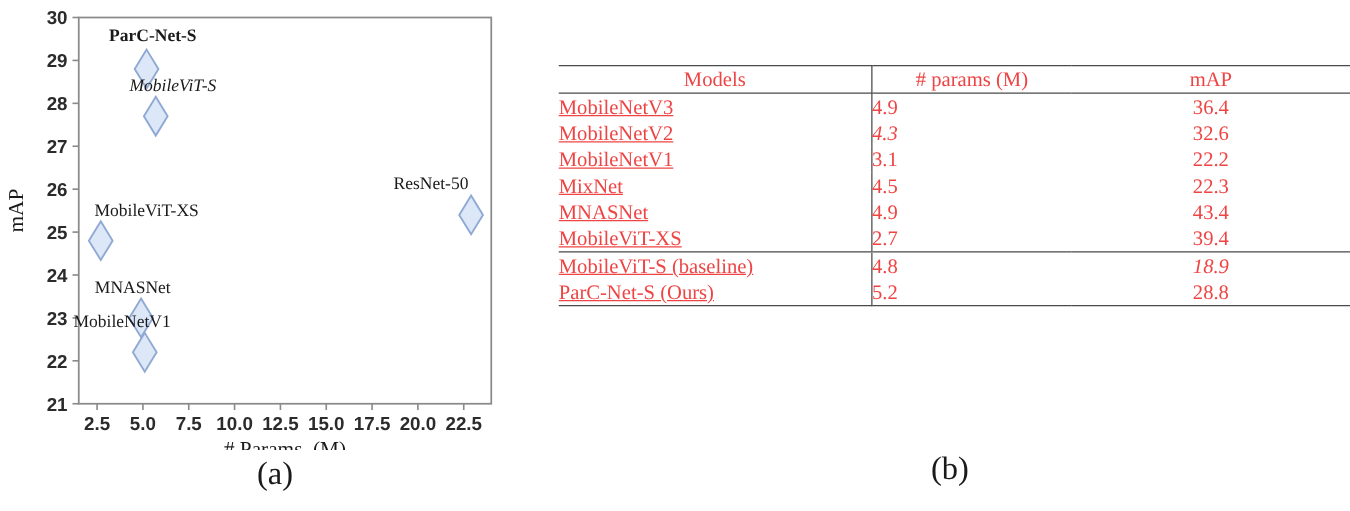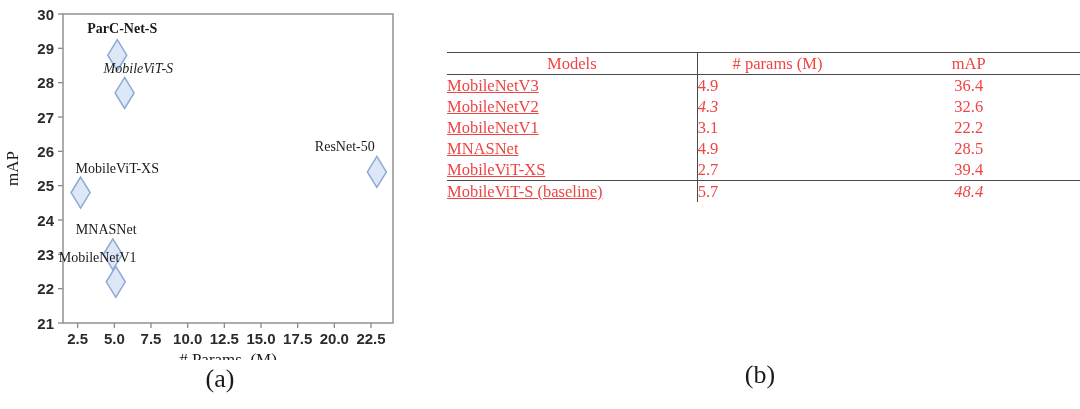--- a/index.html
+++ b/index.html
@@ -220,32 +220,42 @@
             <td class="col-models cell-model">MobileNetV2</td>
             <td class="col-params v-italic">4.3</td>
             <td class="col-map ">32.6</td>
           </tr>
           <tr>
             <td class="col-models cell-model">MobileNetV1</td>
             <td class="col-params ">3.1</td>
             <td class="col-map ">22.2</td>
           </tr>
           <tr>
+            <td class="col-models cell-model">MixNet</td>
+            <td class="col-params ">4.5</td>
+            <td class="col-map ">22.3</td>
+          </tr>
+          <tr>
             <td class="col-models cell-model">MNASNet</td>
             <td class="col-params ">4.9</td>
-            <td class="col-map ">28.5</td>
+            <td class="col-map ">43.4</td>
           </tr>
           <tr>
             <td class="col-models cell-model">MobileViT-XS</td>
             <td class="col-params v-bold">2.7</td>
             <td class="col-map ">39.4</td>
           </tr>
           <tr class="section-start">
             <td class="col-models cell-model">MobileViT-S (baseline)</td>
-            <td class="col-params ">5.7</td>
-            <td class="col-map v-italic">48.4</td>
+            <td class="col-params ">4.8</td>
+            <td class="col-map v-italic">18.9</td>
+          </tr>
+          <tr class="last-row">
+            <td class="col-models cell-model">ParC-Net-S (Ours)</td>
+            <td class="col-params ">5.2</td>
+            <td class="col-map v-bold">28.8</td>
           </tr>
         </tbody>
     </table>
     <div class="panel-caption" id="caption-b">(b)</div>
   </div>
 
 </div>
 
 </body></html>

